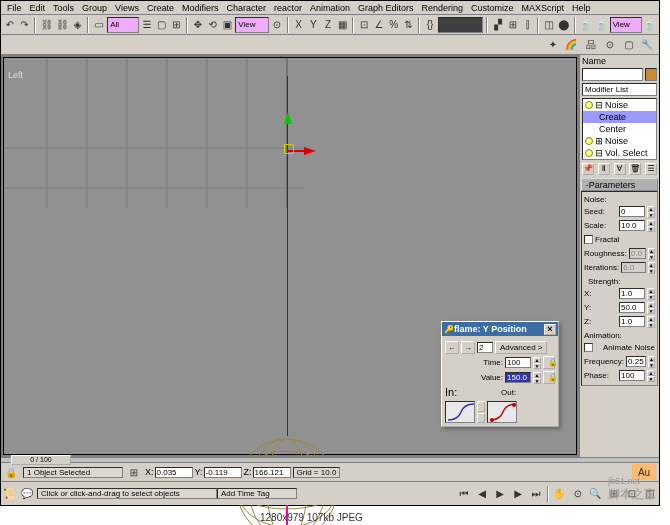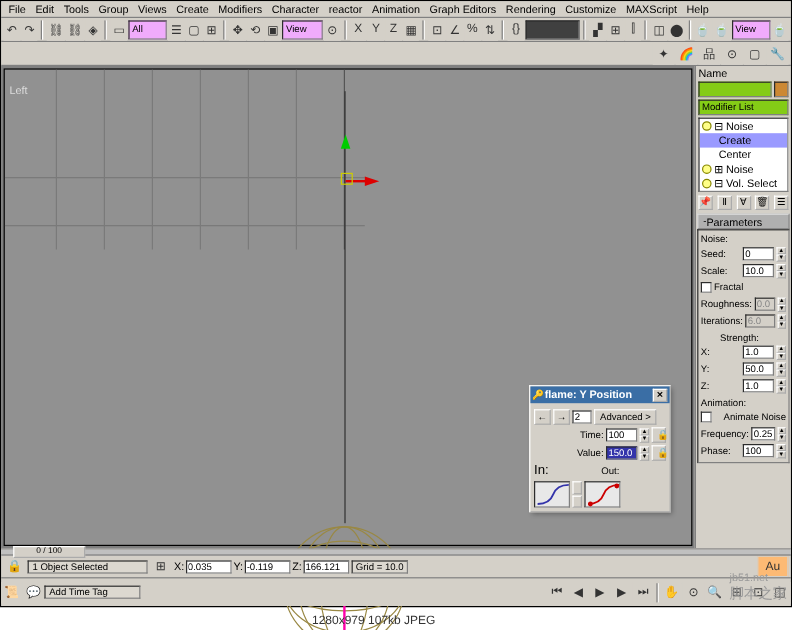--- a/index.html
+++ b/index.html
@@ -22,21 +22,21 @@
 .gizmo-arrow-y{position:absolute;left:280px;top:50px;width:0;height:0;border:4px solid transparent;border-bottom:12px solid #0c0}
 .gizmo-arrow-x{position:absolute;left:300px;top:89px;width:0;height:0;border:4px solid transparent;border-left:12px solid #d00}
 .gizmo-line-x{position:absolute;left:284px;top:92px;width:24px;height:2px;background:#d00}
 .gizmo-sq{position:absolute;left:280px;top:86px;width:10px;height:10px;border:1px solid #cc0}
 .sphere{position:absolute;left:230px;top:378px;width:106px;height:106px}
 .sphere circle,.sphere ellipse{fill:none;stroke:#998844;stroke-width:1}
 .sphere .sel{fill:#ee0;stroke:#cc0}
 .sphere .pink{stroke:#f0a}
 .cmdpanel{position:absolute;top:54px;right:0;width:80px;bottom:48px;background:#d4d0c8;border-left:1px solid #808080;display:flex;flex-direction:column;overflow:hidden}
 .panel-row{padding:1px 2px;display:flex;align-items:center;gap:2px}
-.panel-input{flex:1;height:13px;background:#84cc16;border:1px inset #808080;padding:0 2px;font-size:8px;display:flex;align-items:center;min-width:0;overflow:hidden}
+.panel-input{flex:1;height:13px;background:#ffffff;border:1px inset #808080;padding:0 2px;font-size:8px;display:flex;align-items:center;min-width:0;overflow:hidden}
 .stack{border:1px inset #808080;background:#fff;margin:1px 2px;height:62px;overflow:hidden}
 .stack-item{height:12px;display:flex;align-items:center;padding:0 2px;font-size:8px;gap:2px}
 .stack-item.sel{background:#9a9aff}
 .stack-item .bulb{width:8px;height:8px;background:#ff8;border-radius:50%;border:1px solid #880}
 .stack-item .exp{width:8px;text-align:center}
 .stackbtns{display:flex;gap:1px;padding:2px;justify-content:space-between}
 .stackbtns div{width:12px;height:12px;border:1px outset #fff;background:#d4d0c8;font-size:8px;text-align:center}
 .rollout{margin:1px}
 .rollhdr{height:13px;background:#b0b0b0;border:1px outset #ddd;font-size:8px;display:flex;align-items:center;padding:0 4px}
 .rollbody{border:1px inset #808080;background:#d4d0c8;padding:2px}
@@ -266,21 +266,21 @@
             </div>
           </div>
       <div class="param-row">
             <label>Iterations:</label>
             <div class="spin dis">6.0</div>
             <div class="spinbtn">
               <div>▲</div>
               <div>▼</div>
             </div>
           </div>
-      <div style="font-size:8px;margin:3px 16px 1px">Strength:</div>
+      <div style="font-size:8px;margin:3px 4px 1px">Strength:</div>
       <div class="param-row">
             <label>X:</label>
             <div class="spin">1.0</div>
             <div class="spinbtn">
               <div>▲</div>
               <div>▼</div>
             </div>
           </div>
       <div class="param-row">
             <label>Y:</label>
@@ -384,20 +384,21 @@
     <div class="coord">Z:<input value="166.121" style=""></div>
     <div class="statbox">Grid = 10.0</div>
     <div style="flex:1"></div>
     <div class="tbtn" style="width:26px;background:#fdba74">Au</div>
   </div>
 </div>
 
 <div class="bottombar">
   <div class="tbtn">📜</div>
   <div class="tbtn">💬</div>
+  <div class="statbox" style="width:180px">Click or click-and-drag to select objects</div>
   <div class="statbox" style="width:80px">Add Time Tag</div>
   <div style="flex:1"></div>
   <div class="tbtn">⏮</div>
   <div class="tbtn">◀</div>
   <div class="tbtn">▶</div>
   <div class="tbtn">▶</div>
   <div class="tbtn">⏭</div>
   <div class="tsep"></div>
   <div class="tbtn">✋</div>
   <div class="tbtn">⊙</div>

